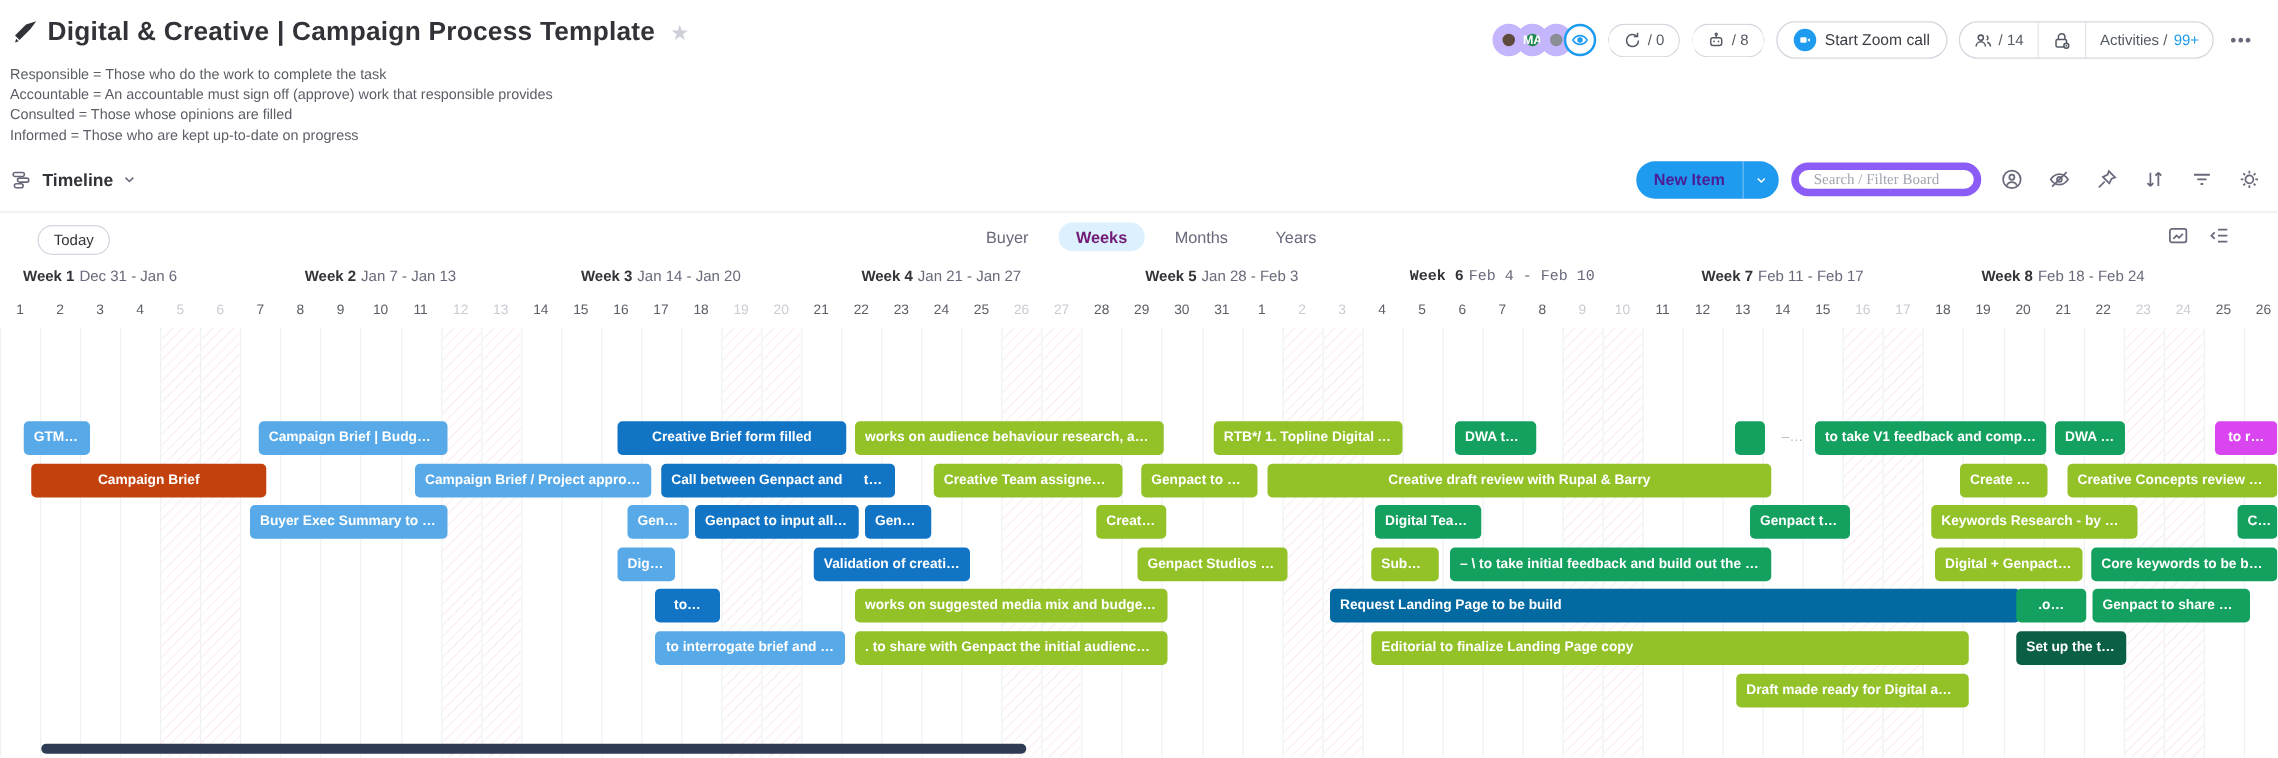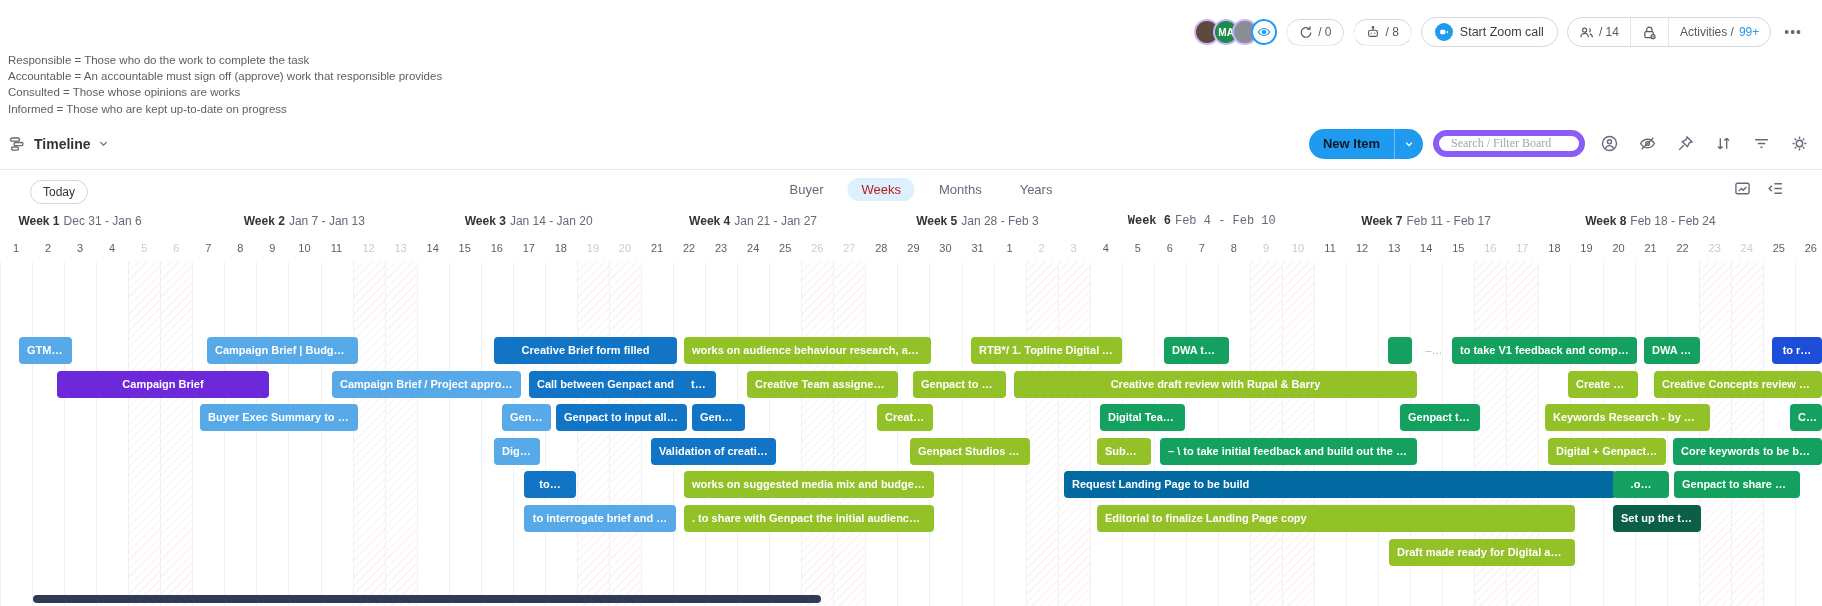--- a/index.html
+++ b/index.html
@@ -9,21 +9,21 @@
 
   
   .title-row { position:absolute; top:14px; left:10px; display:flex; align-items:center; gap:8px; }
   .board-icon { width:20px; height:20px; color:#323338; }
   .board-title { font-size:21px; font-weight:700; letter-spacing:.2px; }
   .fav-star { font-size:17px; color:#cdd0d9; margin-left:4px; }
   .legend { position:absolute; top:52px; left:8px; font-size:11.5px; color:#5b5e66; line-height:16.2px; }
 
   .top-actions { position:absolute; top:17px; right:16px; display:flex; align-items:center; gap:9px; }
   .avatars { display:flex; align-items:center; }
-  .avatar { width:26px; height:26px; border-radius:50%; border:2px solid #c4b5fd; margin-left:-7px;
+  .avatar { width:26px; height:26px; border-radius:50%; border:8px solid #c4b5fd; margin-left:-7px;
     display:flex; align-items:center; justify-content:center; font-size:10px; font-weight:700; color:#fff; }
   .avatar:first-child { margin-left:0; }
   .av1 { background:#5d4a3c; }
   .av2 { background:#1f8a4d; }
   .av3 { background:#8a8d93; }
   .av-eye { background:#fff; border:2px solid #1e9bef; color:#1e9bef; }
   .counter-pill { height:27px; border:1px solid #d4d7de; border-radius:14px; background:#fff;
     display:flex; align-items:center; gap:5px; padding:0 12px; font-size:12px; color:#545a63;
     clip-path:polygon(7% 0,93% 0,100% 50%,93% 100%,7% 100%,0 50%); }
   .btn-pill { height:30px; border:1px solid #d4d7de; border-radius:16px; background:#fff;
@@ -34,40 +34,40 @@
   .meta-seg { display:flex; align-items:center; gap:5px; padding:0 11px; height:100%; }
   .meta-seg + .meta-seg { border-left:1px solid #e3e5ea; }
   .count-blue { color:#1e9bef; }
   .more-dots { font-size:14px; color:#676879; letter-spacing:1px; padding:0 4px; cursor:pointer; }
 
   
   .view-bar { position:absolute; top:118px; left:0; right:0; height:52px; display:flex;
     align-items:center; justify-content:space-between; padding:0 9px; border-bottom:1px solid #e8eaf0; }
   .view-left { display:flex; align-items:center; gap:7px; font-size:14px; font-weight:600; cursor:pointer; }
   .view-right { display:flex; align-items:center; gap:10px; }
-  .new-item { height:30px; background:#1e9bef; color:#0f172a; border-radius:16px; display:flex;
+  .new-item { height:30px; background:#1e9bef; color:#4c1d95; border-radius:16px; display:flex;
     align-items:center; font-size:13px; font-weight:600; overflow:hidden; cursor:pointer; }
   .new-item .label { padding:0 14px; }
   .new-item .split { width:1px; height:100%; background:rgba(255,255,255,.35); }
   .new-item .chev { padding:0 9px; display:flex; align-items:center; }
   .search-box { width:152px; height:27px; border:6px solid #8b5cf6; border-radius:14px; padding:0 12px;
     font-size:12px; color:#3a3d44; outline:none; font-family:Liberation Serif, serif; }
   .search-box::placeholder { color:#a2a5af; }
   .tool-icon { width:28px; height:28px; display:flex; align-items:center; justify-content:center;
     color:#676879; cursor:pointer; border-radius:4px; }
   .tool-icon svg { width:17px; height:17px; }
 
   
   .range-bar { position:absolute; top:171px; left:0; right:0; height:42px;margin-left:20px; }
   .today-btn { position:absolute; left:10px; top:9px; height:24px; padding:0 12px; border:1px solid #d3d6de;
     border-radius:13px; background:#fff; font-size:12px; display:flex; align-items:center; cursor:pointer; }
   .zoom-tabs { position:absolute; left:50%; top:7px; transform:translateX(-50%);
     display:flex; align-items:center; gap:10px; }
   .zoom-tab { font-size:13px; color:#676879; padding:4px 14px; border-radius:14px; cursor:pointer; }
-  .zoom-tab.active { background:#dcf0fd; color:#b91c1c; font-weight:400; }
+  .zoom-tab.active { background:#dcf0fd; color:#701a75; font-weight:700; }
   .range-icons { position:absolute; right:38px; top:9px; display:flex; gap:16px; color:#676879; }
   .range-icons svg { width:17px; height:17px; cursor:pointer; }
 
   
   .week-row { position:absolute; top:214px; left:0; width:1827px; height:24px; }
   .week-label { position:absolute; transform:translateX(-50%); white-space:nowrap; font-size:12px; color:#676879; }
   .week-label b { color:#323338; margin-right:4px; }
   .day-row { position:absolute; top:242px; left:0; width:1827px; height:18px; }
   .day-num { position:absolute; width:32px; text-align:center; font-size:11px; color:#5b5e66; }
   .day-num.we { color:#c8cbd2; }
@@ -81,24 +81,32 @@
     text-align:center; cursor:pointer; }
   .bar.ghost { background:transparent; color:#b5b9c0; font-weight:400; padding:0; }
   .hscroll { position:absolute; left:33px; top:333px; width:788px; height:8px; border-radius:4px;
     background:#2f3b52; cursor:grab; }
 </style>
 </head>
 <body>
 
 <div id="app">
 
+  <div class="title-row">
+    <svg class="board-icon" viewBox="0 0 20 20">
+      <path d="M19 1 L10.8 3.6 L2 12.4 L5.6 16 L14.4 7.2 Z" fill="#323338"></path>
+      <path d="M2 18 l3-1 -2-2 Z" fill="#323338"></path>
+    </svg>
+    <h1 class="board-title">Digital &amp; Creative | Campaign Process Template</h1>
+    <span class="fav-star">★</span>
+  </div>
   <div class="legend">
     <div>Responsible = Those who do the work to complete the task</div>
     <div>Accountable = An accountable must sign off (approve) work that responsible provides</div>
-    <div>Consulted = Those whose opinions are works</div>
+    <div>Consulted = Those whose opinions are filled</div>
     <div>Informed = Those who are kept up-to-date on progress</div>
   </div>
 
   <div class="top-actions">
     <div class="avatars">
       <div class="avatar av1"></div>
       <div class="avatar av2">MA</div>
       <div class="avatar av3"></div>
       <div class="avatar av-eye">
         <svg width="14" height="14" viewBox="0 0 16 16" fill="none" stroke="#1e9bef" stroke-width="1.4">
@@ -375,22 +383,22 @@
         <div class="bar" title="GTM Pl…" style="left: 19px; width: 53px; top: 75px; background: rgb(87, 169, 232);">GTM Pl…</div>
         <div class="bar" title="Campaign Brief | Budget &amp; Ta…" style="left: 207px; width: 151px; top: 75px; background: rgb(87, 169, 232);">Campaign Brief | Budget &amp; Ta…</div>
         <div class="bar" title="Creative Brief form filled" style="left: 494px; width: 183px; top: 75px; background: rgb(18, 116, 196);">Creative Brief form filled</div>
         <div class="bar" title="works on audience behaviour research, audie…" style="left: 684px; width: 247px; top: 75px; background: rgb(147, 193, 40);">works on audience behaviour research, audie…</div>
         <div class="bar" title="RTB*/ 1. Topline Digital Appr…" style="left: 971px; width: 151px; top: 75px; background: rgb(147, 193, 40);">RTB*/ 1. Topline Digital Appr…</div>
         <div class="bar" title="DWA to…" style="left: 1164px; width: 65px; top: 75px; background: rgb(20, 161, 95);">DWA to…</div>
         <div class="bar" title="" style="left: 1388px; width: 24px; top: 75px; background: rgb(20, 161, 95);"></div>
         <div class="bar ghost" title="–…" style="left: 1418px; width: 32px; top: 75px;">–…</div>
         <div class="bar" title="to take V1 feedback and compl…" style="left: 1452px; width: 185px; top: 75px; background: rgb(20, 161, 95);">to take V1 feedback and compl…</div>
         <div class="bar" title="DWA to…" style="left: 1644px; width: 56px; top: 75px; background: rgb(20, 161, 95);">DWA to…</div>
-        <div class="bar" title="to r…" style="left: 1772px; width: 50px; top: 75px; background: #1d4ed8;">to r…</div>
-        <div class="bar" title="Campaign Brief" style="left: 57px; width: 212px; top: 108.6px; background: #6d28d9;">Campaign Brief</div>
+        <div class="bar" title="to r…" style="left: 1772px; width: 50px; top: 75px; background: #d946ef;">to r…</div>
+        <div class="bar" title="Campaign Brief" style="left: 25px; width: 188px; top: 108.6px; background: #c2410c;">Campaign Brief</div>
         <div class="bar" title="Campaign Brief / Project approval" style="left: 332px; width: 189px; top: 108.6px; background: rgb(87, 169, 232);">Campaign Brief / Project approval</div>
         <div class="bar" title="Call between Genpact and   to re…" style="left: 529px; width: 187px; top: 108.6px; background: rgb(18, 116, 196);">Call between Genpact and   to re…</div>
         <div class="bar" title="Creative Team assigned by G…" style="left: 747px; width: 151px; top: 108.6px; background: rgb(147, 193, 40);">Creative Team assigned by G…</div>
         <div class="bar" title="Genpact to sh…" style="left: 913px; width: 93px; top: 108.6px; background: rgb(147, 193, 40);">Genpact to sh…</div>
         <div class="bar" title="Creative draft review with Rupal &amp; Barry" style="left: 1014px; width: 403px; top: 108.6px; background: rgb(147, 193, 40);">Creative draft review with Rupal &amp; Barry</div>
         <div class="bar" title="Create Landin…" style="left: 1568px; width: 70px; top: 108.6px; background: rgb(147, 193, 40);">Create Landin…</div>
         <div class="bar" title="Creative Concepts review call with Sta…" style="left: 1654px; width: 168px; top: 108.6px; background: rgb(147, 193, 40);">Creative Concepts review call with Sta…</div>
         <div class="bar" title="Buyer Exec Summary to be U…" style="left: 200px; width: 158px; top: 142.2px; background: rgb(87, 169, 232);">Buyer Exec Summary to be U…</div>
         <div class="bar" title="Genpac…" style="left: 502px; width: 49px; top: 142.2px; background: rgb(87, 169, 232);">Genpac…</div>
         <div class="bar" title="Genpact to input all a…" style="left: 556px; width: 131px; top: 142.2px; background: rgb(18, 116, 196);">Genpact to input all a…</div>

